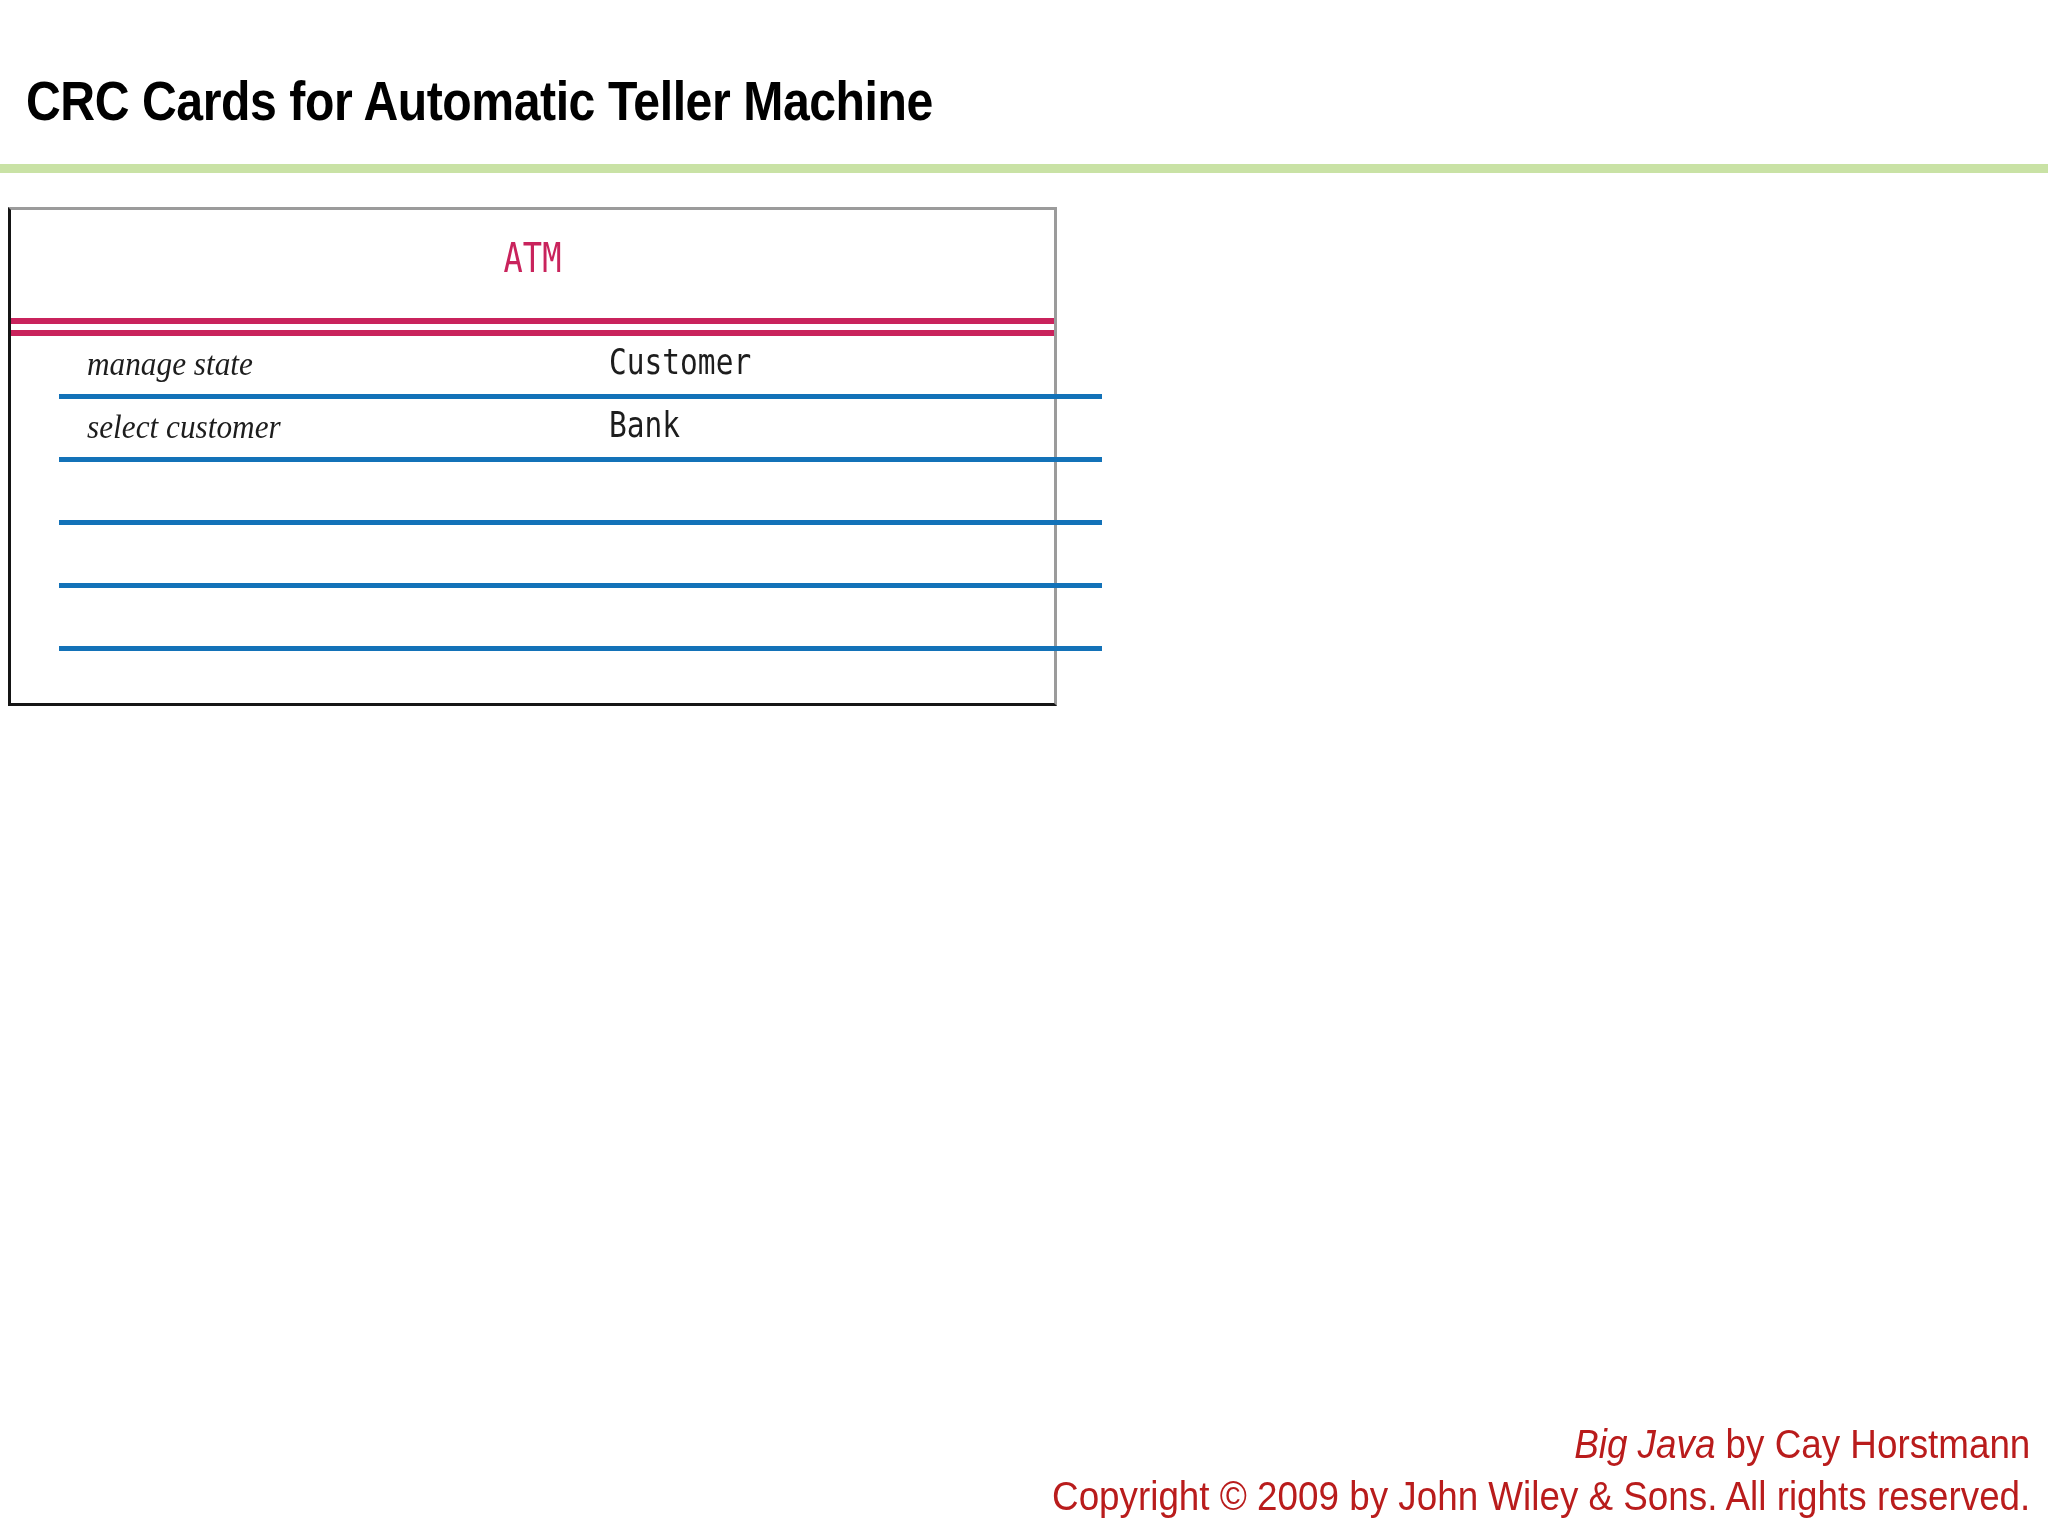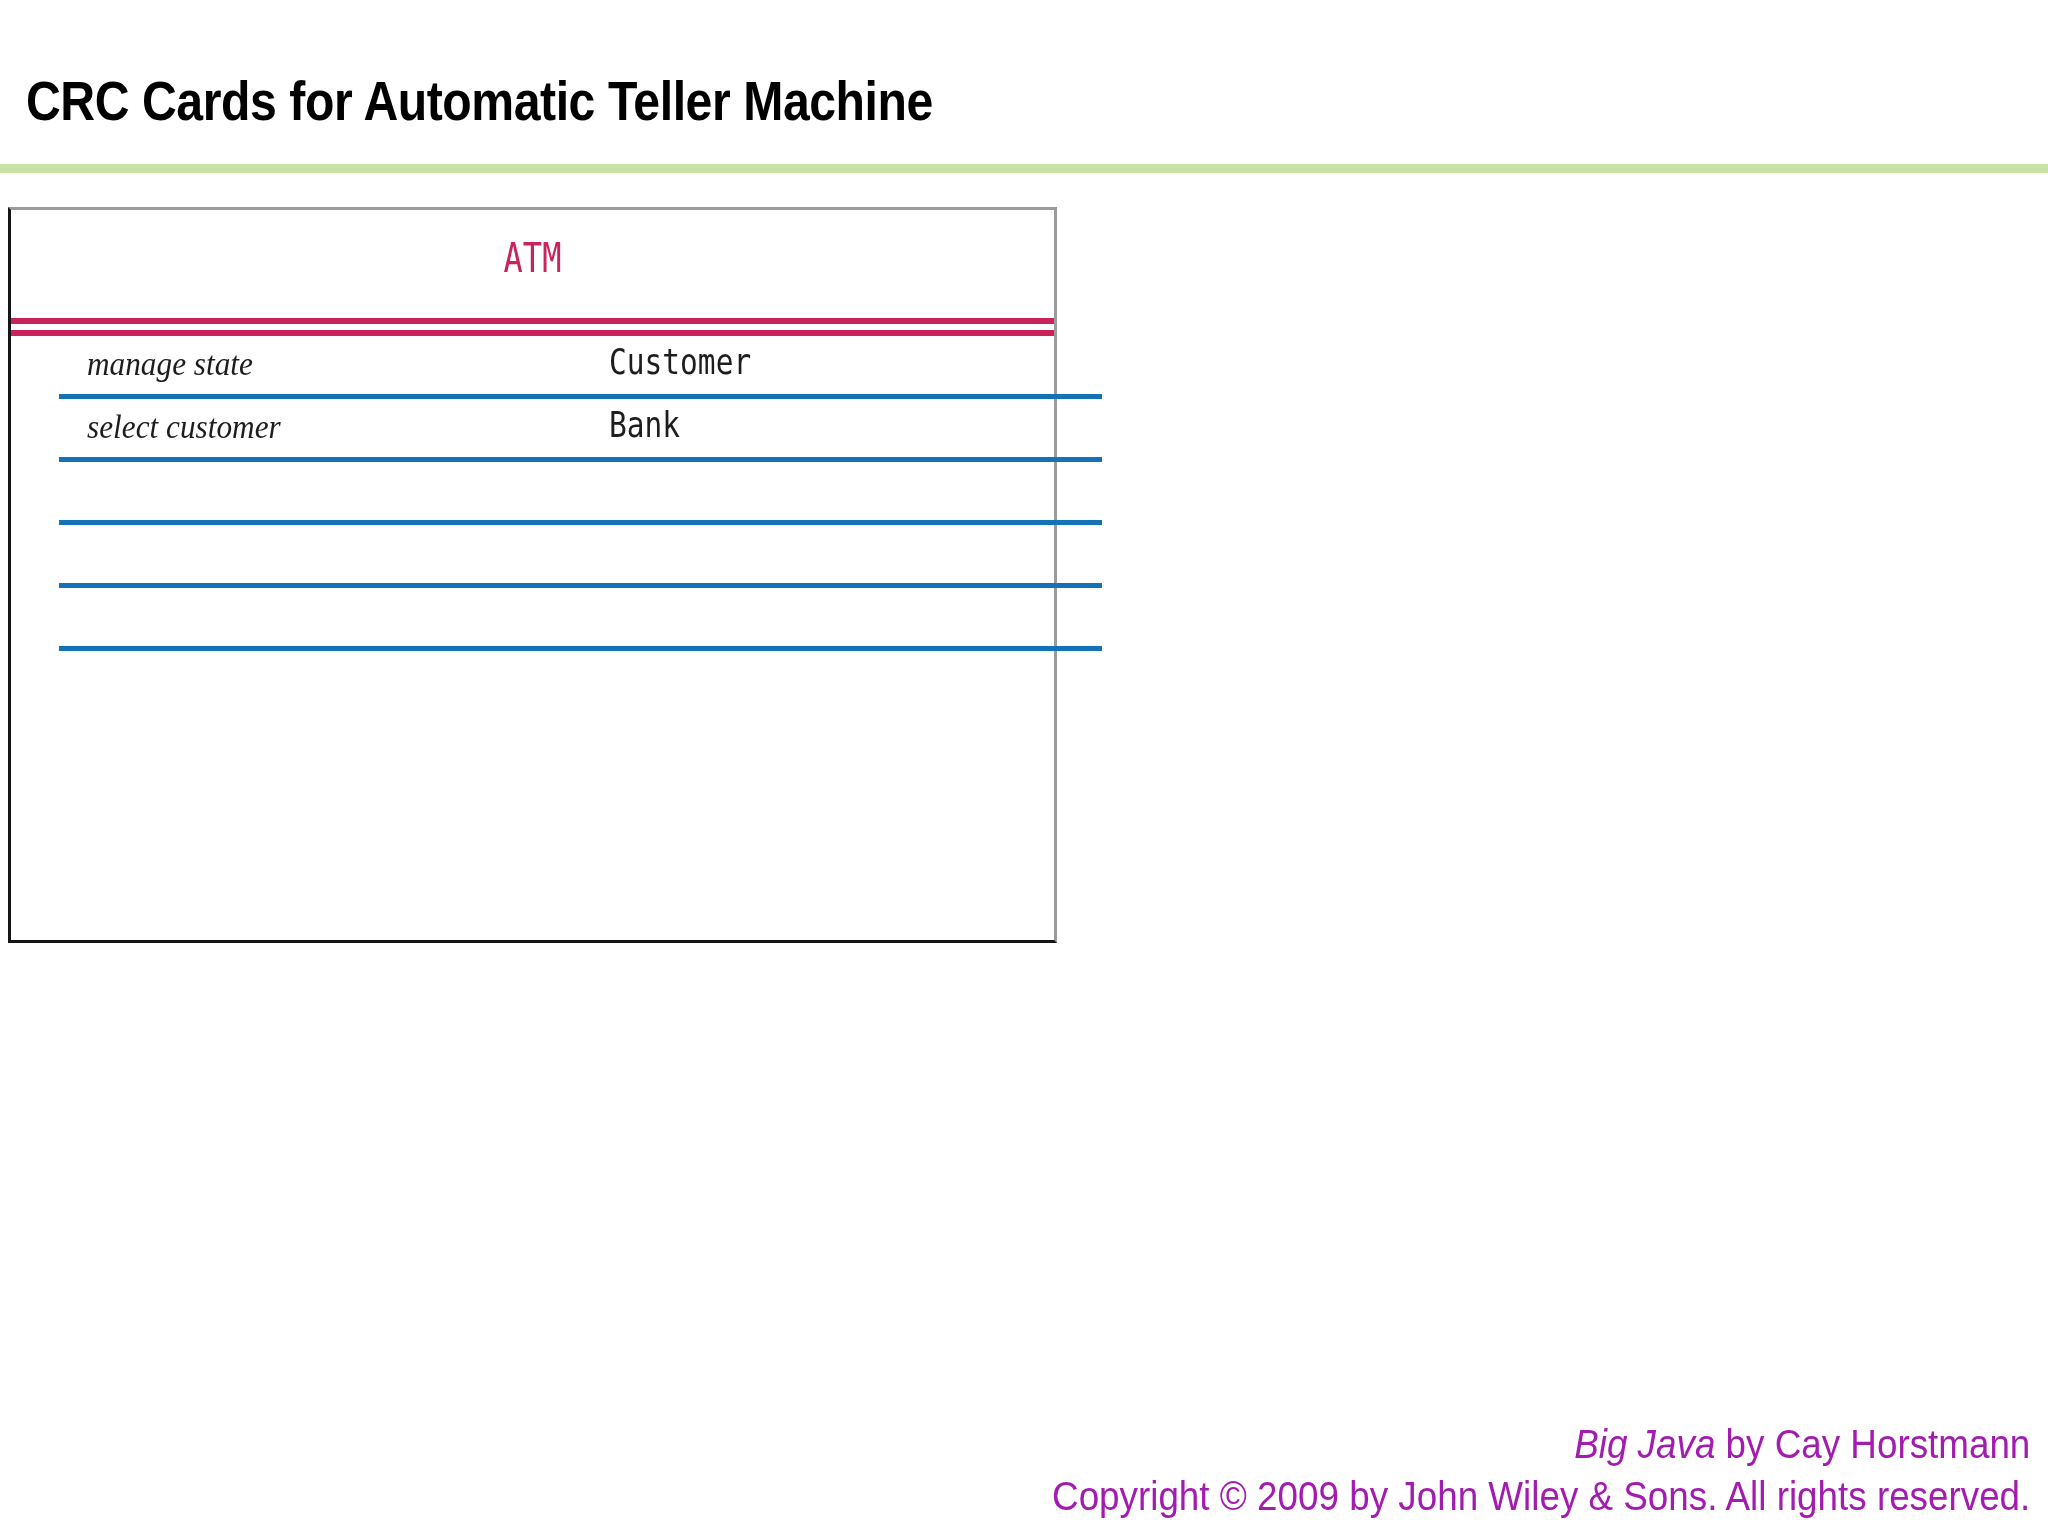--- a/index.html
+++ b/index.html
@@ -40,21 +40,21 @@
     height: 9px;
     background: #c9e2a5;
   }
 
   
   .crc-card {
     position: absolute;
     left: 8px;
     top: 207px;
     width: 1049px;
-    height: 736px;
+    height: 499px;
     background: #ffffff;
     border-top: 3px solid #9b9b9b;
     border-right: 3px solid #9b9b9b;
     border-left: 3px solid #151515;
     border-bottom: 3px solid #151515;
     box-sizing: border-box;
   }
 
   .card-header {
     position: relative;
@@ -135,21 +135,21 @@
     white-space: nowrap;
   }
 
   
   .footer {
     position: absolute;
     right: 18px;
     bottom: 14px;
     text-align: right;
     font-family: "Liberation Sans", sans-serif;
-    color: #a21caf;
+    color: #b91c1c;
   }
   .footer-line {
     font-size: 40px;
     line-height: 52px;
     white-space: nowrap;
     transform: scaleX(0.92);
     transform-origin: right top;
   }
   .footer-book {
     font-style: italic;

